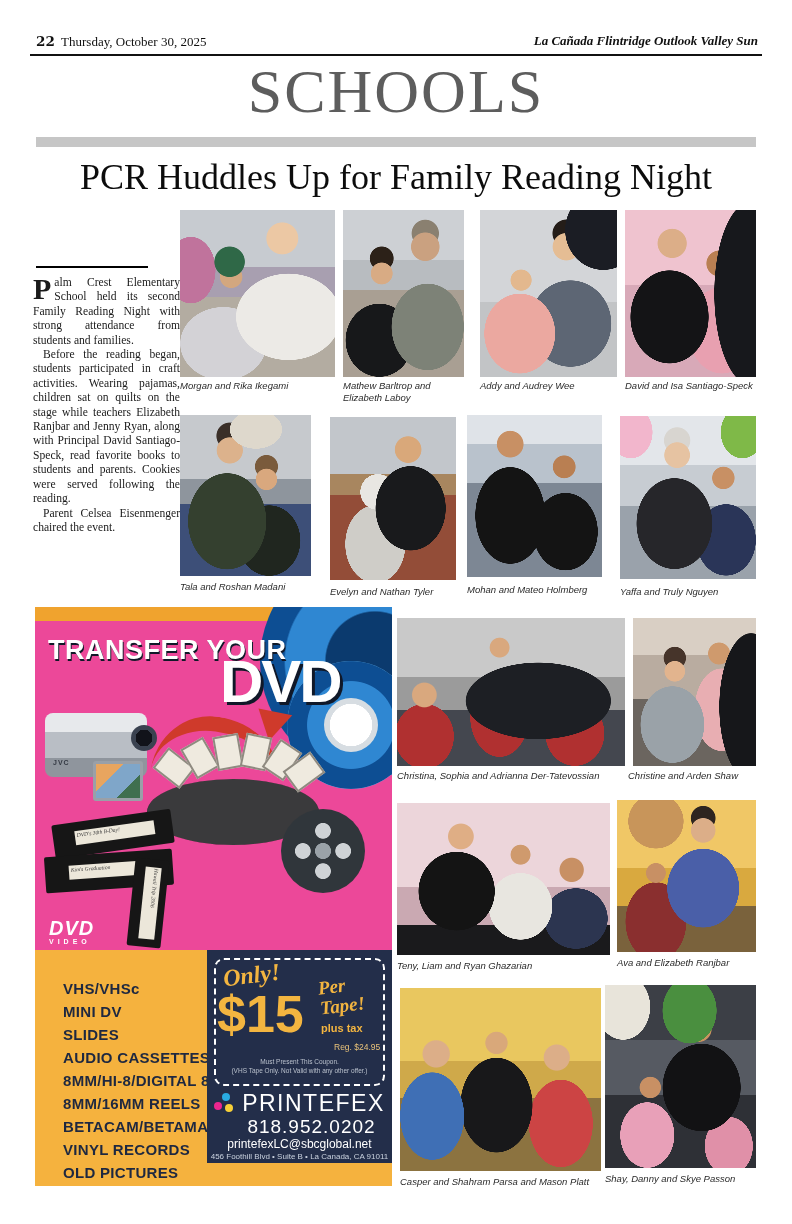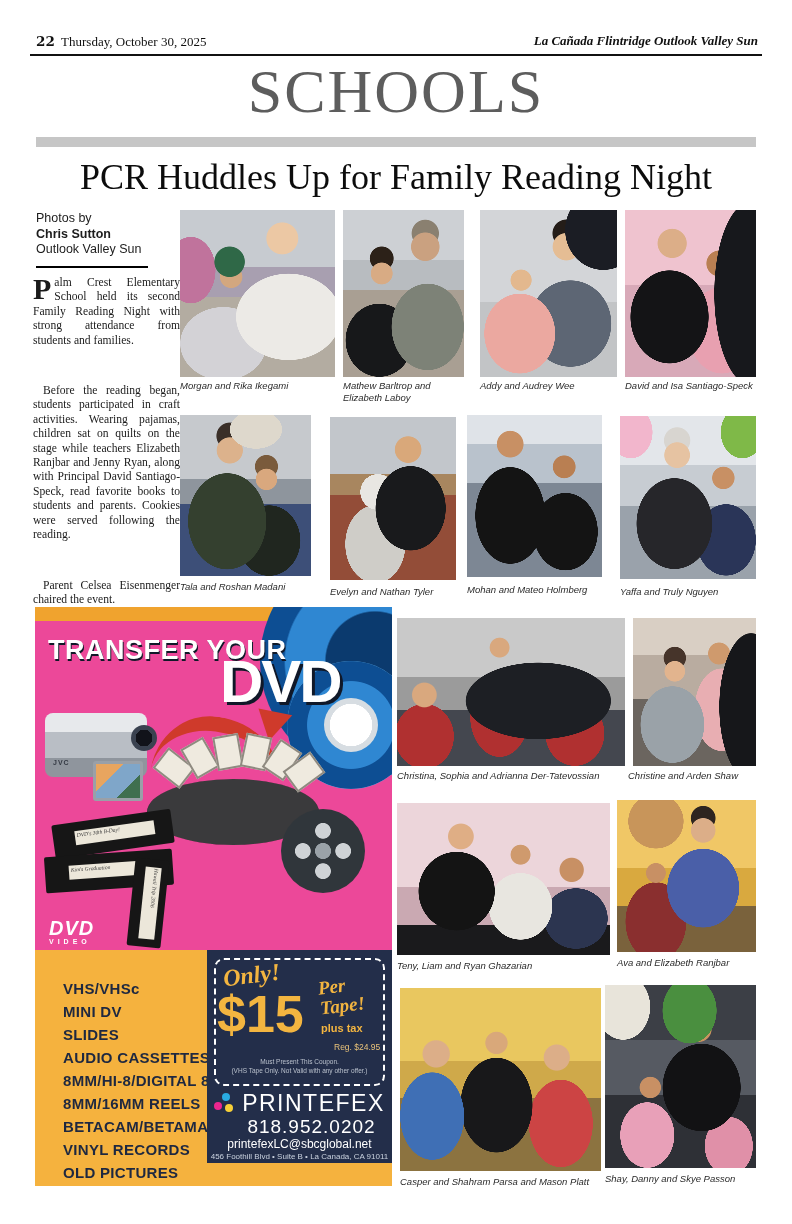--- a/index.html
+++ b/index.html
@@ -18,21 +18,21 @@
   #headline{left:0;top:156px;width:792px;text-align:center;font-size:36px;color:#0c0c0c;}
 
   
   #byline{left:36px;top:211px;width:142px;font-family:"Liberation Sans",sans-serif;
           font-size:12.5px;line-height:15.5px;color:#1c1c1c;}
   #byline .bn{font-weight:bold;}
   #byline-rule{left:36px;top:266px;width:112px;height:2px;background:#000;}
   #body-copy{left:33px;top:276px;width:147px;font-size:11.6px;line-height:14.4px;
              text-align:justify;color:#1a1a1a;}
   #body-copy p{margin:0;}
-  #body-copy p.ind{text-indent:10px;margin-top:36px;}
+  #body-copy p.ind{text-indent:10px;}
   #dropcap{float:left;font-size:30px;line-height:25px;padding-right:3px;font-weight:bold;}
 
   
   .ph{position:absolute;background-color:#b7b2aa;}
   .cap{position:absolute;font:italic 9.5px/11.5px "Liberation Sans",sans-serif;color:#2b2b2b;}
 
   .p-r1-1{background:
     radial-gradient(circle at 66% 17%, #ecc8a4 0 9%, transparent 9.5%),
     radial-gradient(circle at 32% 31%, #2f6847 0 9.5%, transparent 10%),
     radial-gradient(circle at 33% 40%, #d3a77f 0 7.5%, transparent 8%),
@@ -220,25 +220,20 @@
 <div id="page">
 
   <div class="abs" id="hdr-left"><b>22</b>&nbsp; <span>Thursday, October 30, 2025</span></div>
   <div class="abs" id="hdr-right">La Cañada Flintridge Outlook Valley Sun</div>
   <div class="abs" id="hdr-rule"></div>
   <div class="abs" id="section-title">SCHOOLS</div>
   <div class="abs" id="gray-bar"></div>
 
   <div class="abs" id="headline">PCR Huddles Up for Family Reading Night</div>
 
-  <div class="abs" id="byline">
-    <div>Photos by</div>
-    <div class="bn">Chris Sutton</div>
-    <div>Outlook Valley Sun</div>
-  </div>
   <div class="abs" id="byline-rule"></div>
   <div class="abs" id="body-copy">
     <p><span id="dropcap">P</span><span>alm Crest Elementary School held its second Family Reading Night with strong attendance from students and families.</span></p>
     <p class="ind">Before the reading began, students participated in craft activities. Wearing pajamas, children sat on quilts on the stage while teachers Elizabeth Ranjbar and Jenny Ryan, along with Principal David Santiago-Speck, read favorite books to students and parents. Cookies were served following the reading.</p>
     <p class="ind">Parent Celsea Eisenmenger chaired the event.</p>
   </div>
 
   <div class="ph p-r1-1" style="left:180px;top:210px;width:155px;height:167px;"></div>
   <div class="ph p-r1-2" style="left:343px;top:210px;width:121px;height:167px;"></div>
   <div class="ph p-r1-3" style="left:480px;top:210px;width:137px;height:167px;"></div>

